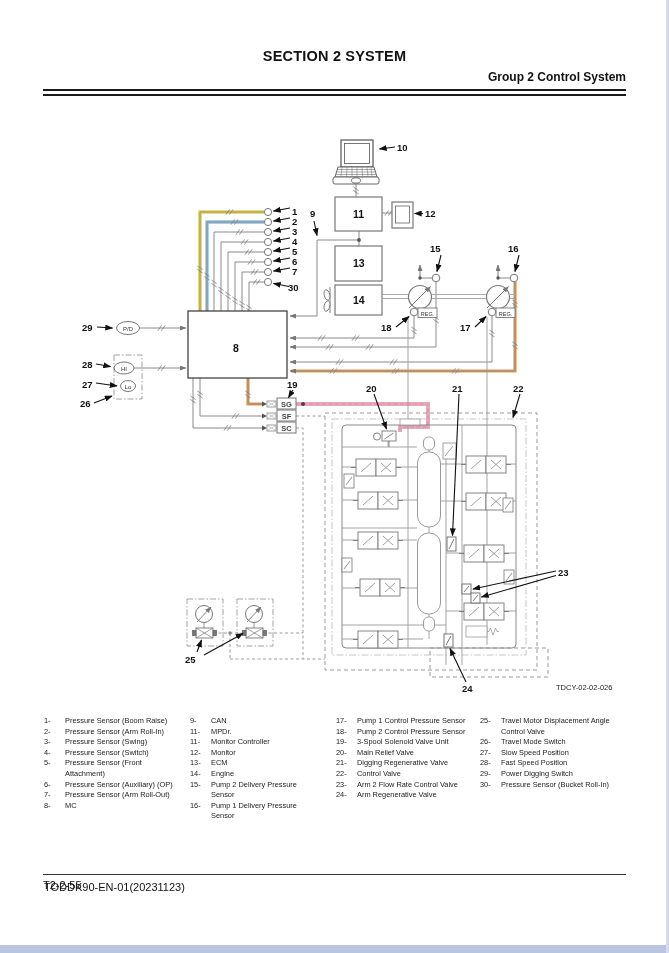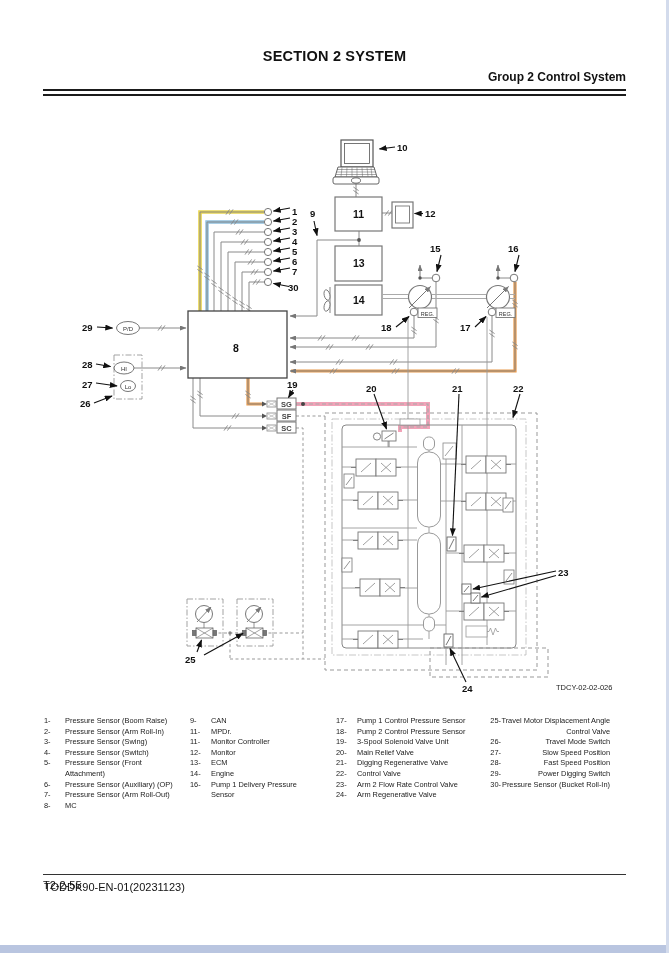--- a/index.html
+++ b/index.html
@@ -13,21 +13,21 @@
   #hdr-title{left:43px;top:48px;width:583px;text-align:center;font-size:14.5px;font-weight:700;color:#111;letter-spacing:.2px;}
   #hdr-sub{left:43px;top:70px;width:583px;text-align:right;font-size:12px;font-weight:700;color:#111;}
   #hdr-rule{left:43px;top:89px;width:583px;height:3px;border-top:2.6px solid #1b1b1b;border-bottom:2px solid #1b1b1b;}
   
   #legend{left:0;top:716px;width:669px;font-size:7.4px;line-height:10.6px;color:#1a1a1a;}
   .lcol{position:absolute;top:0;}
   .lcol ul{list-style:none;margin:0;padding:0;}
   .lcol li{display:flex;align-items:flex-start;}
   .ln{width:21px;flex:0 0 21px;}
   .lt{width:109px;flex:0 0 109px;}
-  #lcol0{left:44px;} #lcol1{left:190px;} #lcol2{left:336px;} #lcol3{left:480px;text-align:right;}
+  #lcol0{left:44px;} #lcol1{left:190px;} #lcol2{left:336px;} #lcol3{left:480px;}
   
   #ftr-rule{left:43px;top:874px;width:583px;height:0;border-top:1.2px solid #333;}
   #ftr-doc{left:44px;top:881px;font-size:11px;color:#111;}
   #ftr-page{left:43px;top:879px;width:583px;text-align:left;font-size:11px;color:#111;}
   
   #diag{left:0;top:0;width:669px;height:953px;}
   svg text{font-family:"Liberation Sans",sans-serif;}
   .lbl{font-weight:700;font-size:9.5px;fill:#111;}
   .big{font-weight:700;font-size:10.5px;fill:#111;}
   .tiny{font-size:5.5px;fill:#333;}
@@ -449,20 +449,24 @@
         </li>
         <li>
           <span class="ln">13-</span>
           <span class="lt">ECM</span>
         </li>
         <li>
           <span class="ln">14-</span>
           <span class="lt">Engine</span>
         </li>
         <li>
+          <span class="ln">15-</span>
+          <span class="lt">Pump 2 Delivery Pressure Sensor</span>
+        </li>
+        <li>
           <span class="ln">16-</span>
           <span class="lt">Pump 1 Delivery Pressure Sensor</span>
         </li>
       </ul>
     </div>
   <div class="lcol" id="lcol2">
       <ul>
         <li>
           <span class="ln">17-</span>
           <span class="lt">Pump 1 Control Pressure Sensor</span>

